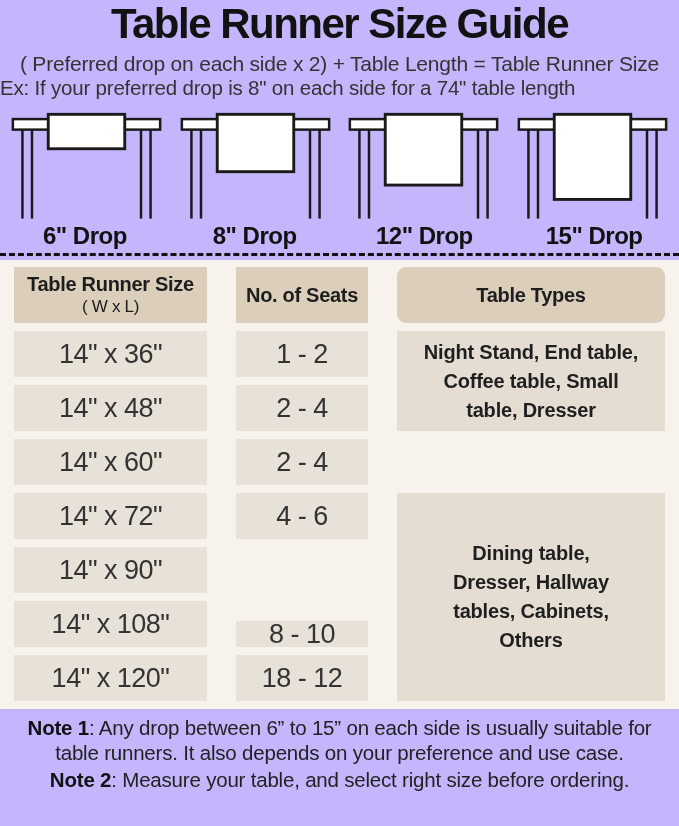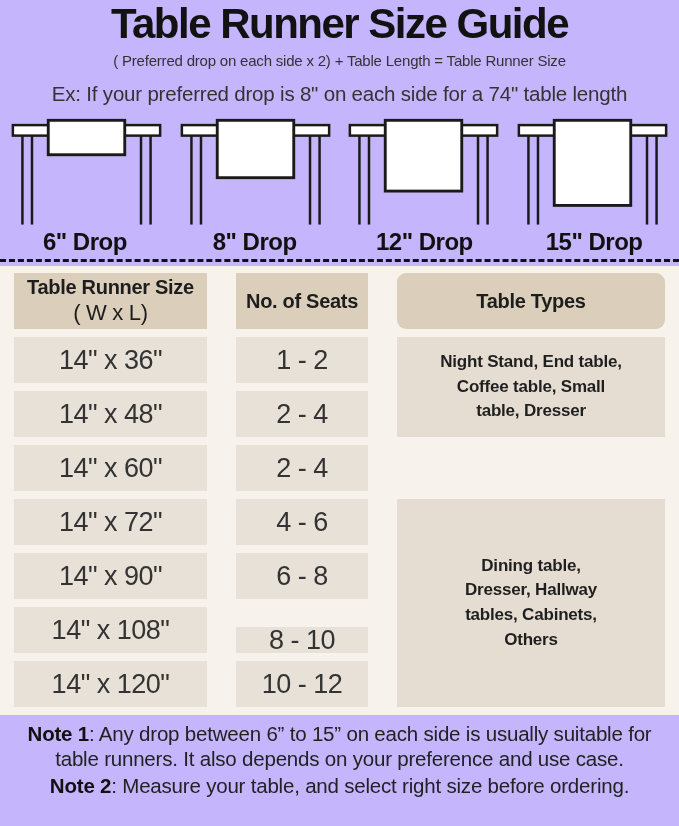--- a/index.html
+++ b/index.html
@@ -5,24 +5,24 @@
   * { margin:0; padding:0; box-sizing:border-box; }
   html,body { background:#ffffff; }
   body { font-family:"Liberation Sans", sans-serif; color:#222; }
   .page { width:679px; height:826px; overflow:hidden; background:#c4b5fd; }
 
   .page-title{
     text-align:center; font-size:42px; font-weight:800; letter-spacing:-1.5px;
     color:#121212; line-height:1.0; padding-top:3px;
   }
   .formula{
-    text-align:center; font-size:15px; color:#333; margin-top:7px; letter-spacing:-0.2px;
+    text-align:center; font-size:21px; color:#333; margin-top:7px; letter-spacing:-0.2px;
   }
   .ex-line{
-    text-align:center; font-size:20.5px; color:#333; margin-top:13px; letter-spacing:-0.2px;
+    text-align:left; font-size:20.5px; color:#333; margin-top:0; letter-spacing:-0.2px;
   }
 
   .figures{
     display:flex; justify-content:space-between; padding:0 10px; margin-top:9px; height:112px;
   }
   .fig{ width:153px; height:112px; }
   .fig svg{ display:block; width:153px; height:112px; }
 
   .drop-labels{ display:flex; margin-top:1px; }
   .drop-label{ flex:1; text-align:center; font-size:24px; font-weight:700; color:#111; letter-spacing:-0.5px; }
@@ -35,28 +35,28 @@
   .grid{
     display:grid;
     grid-template-columns:193px 132px 1fr;
     grid-template-rows:56px repeat(7, 46px);
     column-gap:29px; row-gap:8px;
   }
   .hd{
     background:#dbcfbb; display:flex; flex-direction:column; align-items:center; justify-content:center;
     font-weight:700; color:#1d1d1d; font-size:20px; letter-spacing:-0.3px;
   }
-  .hd .sub{ font-weight:400; font-size:22px; margin-top:1px; }
+  .hd .sub{ font-weight:400; font-size:17px; margin-top:1px; }
   .cell{
     background:#e7e1d8; display:flex; align-items:center; justify-content:center;
     font-size:27px; font-weight:300; color:#333; letter-spacing:-0.5px;
   }
   .type-cell{
     background:#e5ddd2; display:flex; align-items:center; justify-content:center; text-align:center;
-    font-size:17px; font-weight:700; color:#1f1f1f; line-height:1.45; white-space:pre-line; letter-spacing:-0.2px;
+    font-size:20px; font-weight:700; color:#1f1f1f; line-height:1.45; white-space:pre-line; letter-spacing:-0.2px;
   }
   .h1{grid-area:1/1;} .h2{grid-area:1/2;} .h3{grid-area:1/3;border-radius:9px;}
   .s1{grid-area:2/1;} .s2{grid-area:3/1;} .s3{grid-area:4/1;} .s4{grid-area:5/1;}
   .s5{grid-area:6/1;} .s6{grid-area:7/1;} .s7{grid-area:8/1;}
   .n1{grid-area:2/2;} .n2{grid-area:3/2;} .n3{grid-area:4/2;} .n4{grid-area:5/2;text-align:center;}
   .n5{grid-area:6/2;} .n6{grid-area:7/2;margin-top:20px;} .n7{grid-area:8/2;}
   .t1{grid-area:2/3/4/4;} .t2{grid-area:4/3/5/4;} .t3{grid-area:5/3/9/4;}
 
   .notes{ margin-top:6px; text-align:center; font-size:20.5px; color:#222; line-height:1.24; letter-spacing:-0.2px; }
   .notes p{ margin-top:1px;text-align:center; }
@@ -142,23 +142,22 @@
       <div class="cell s3">14" x 60"</div>
       <div class="cell s4">14" x 72"</div>
       <div class="cell s5">14" x 90"</div>
       <div class="cell s6">14" x 108"</div>
       <div class="cell s7">14" x 120"</div>
 
       <div class="cell n1">1 - 2</div>
       <div class="cell n2">2 - 4</div>
       <div class="cell n3">2 - 4</div>
       <div class="cell n4">4 - 6</div>
-      <div class="cell n5">6 - 8</div>
       <div class="cell n6">8 - 10</div>
-      <div class="cell n7">10 - 12</div>
+      <div class="cell n7">18 - 12</div>
 
       <div class="type-cell t1">Night Stand, End table,
 Coffee table, Small
 table, Dresser</div>
       <div class="type-cell t3">Dining table,
 Dresser, Hallway
 tables, Cabinets,
 Others</div>
 
     </div>

